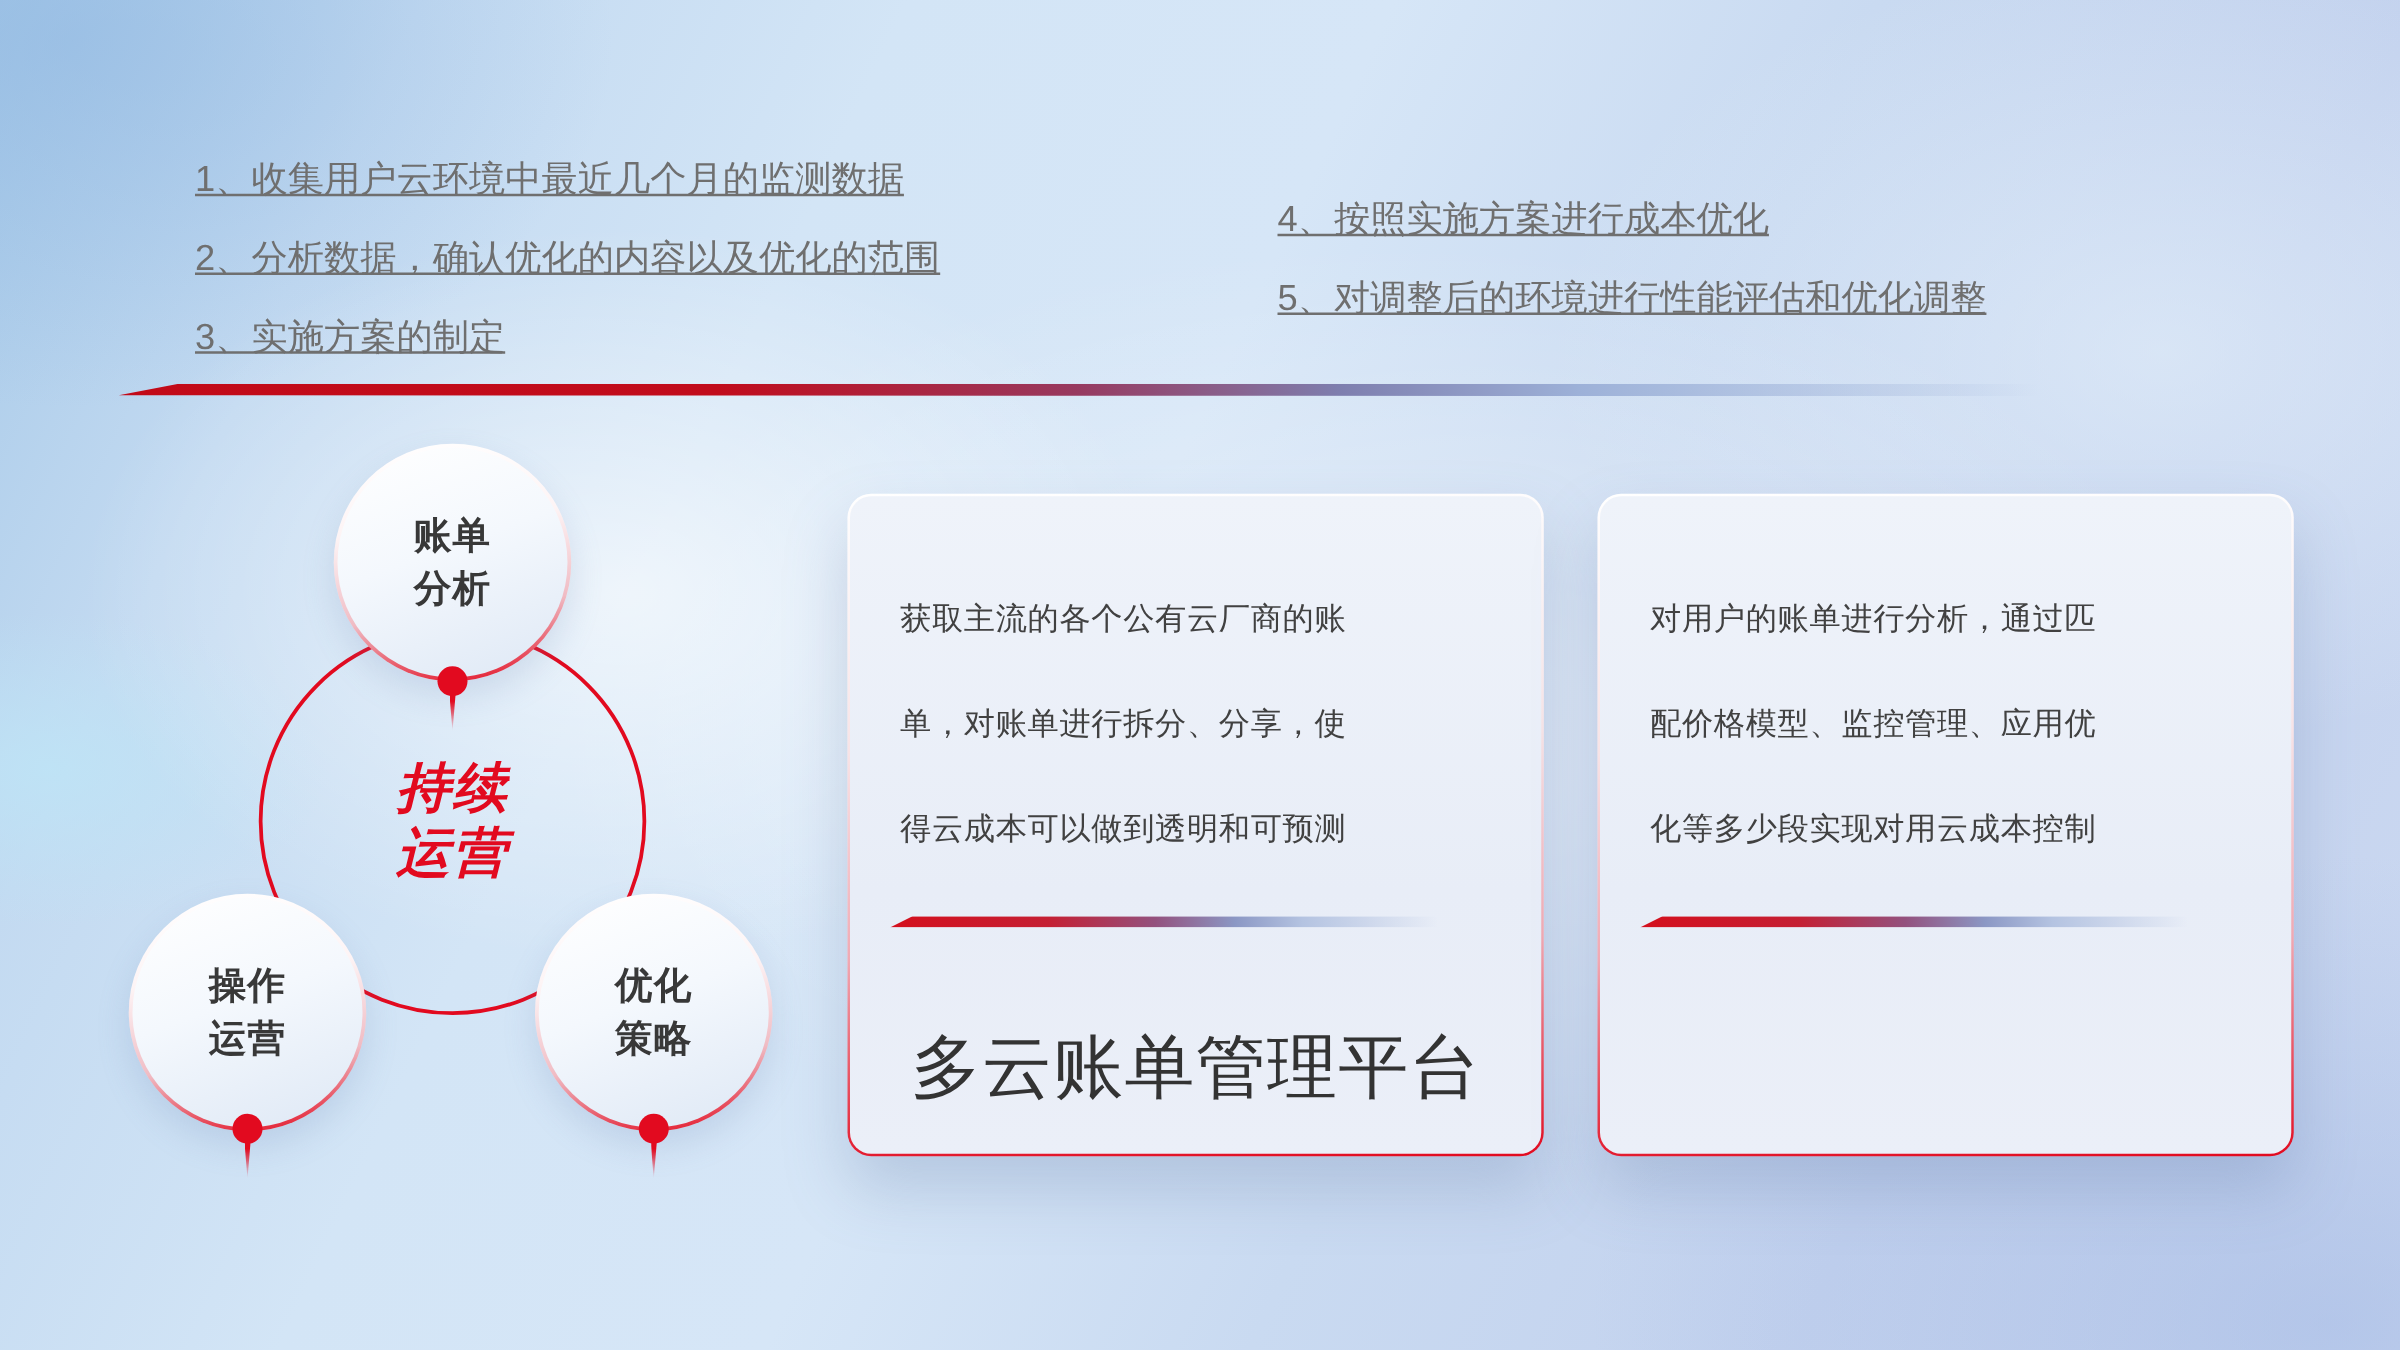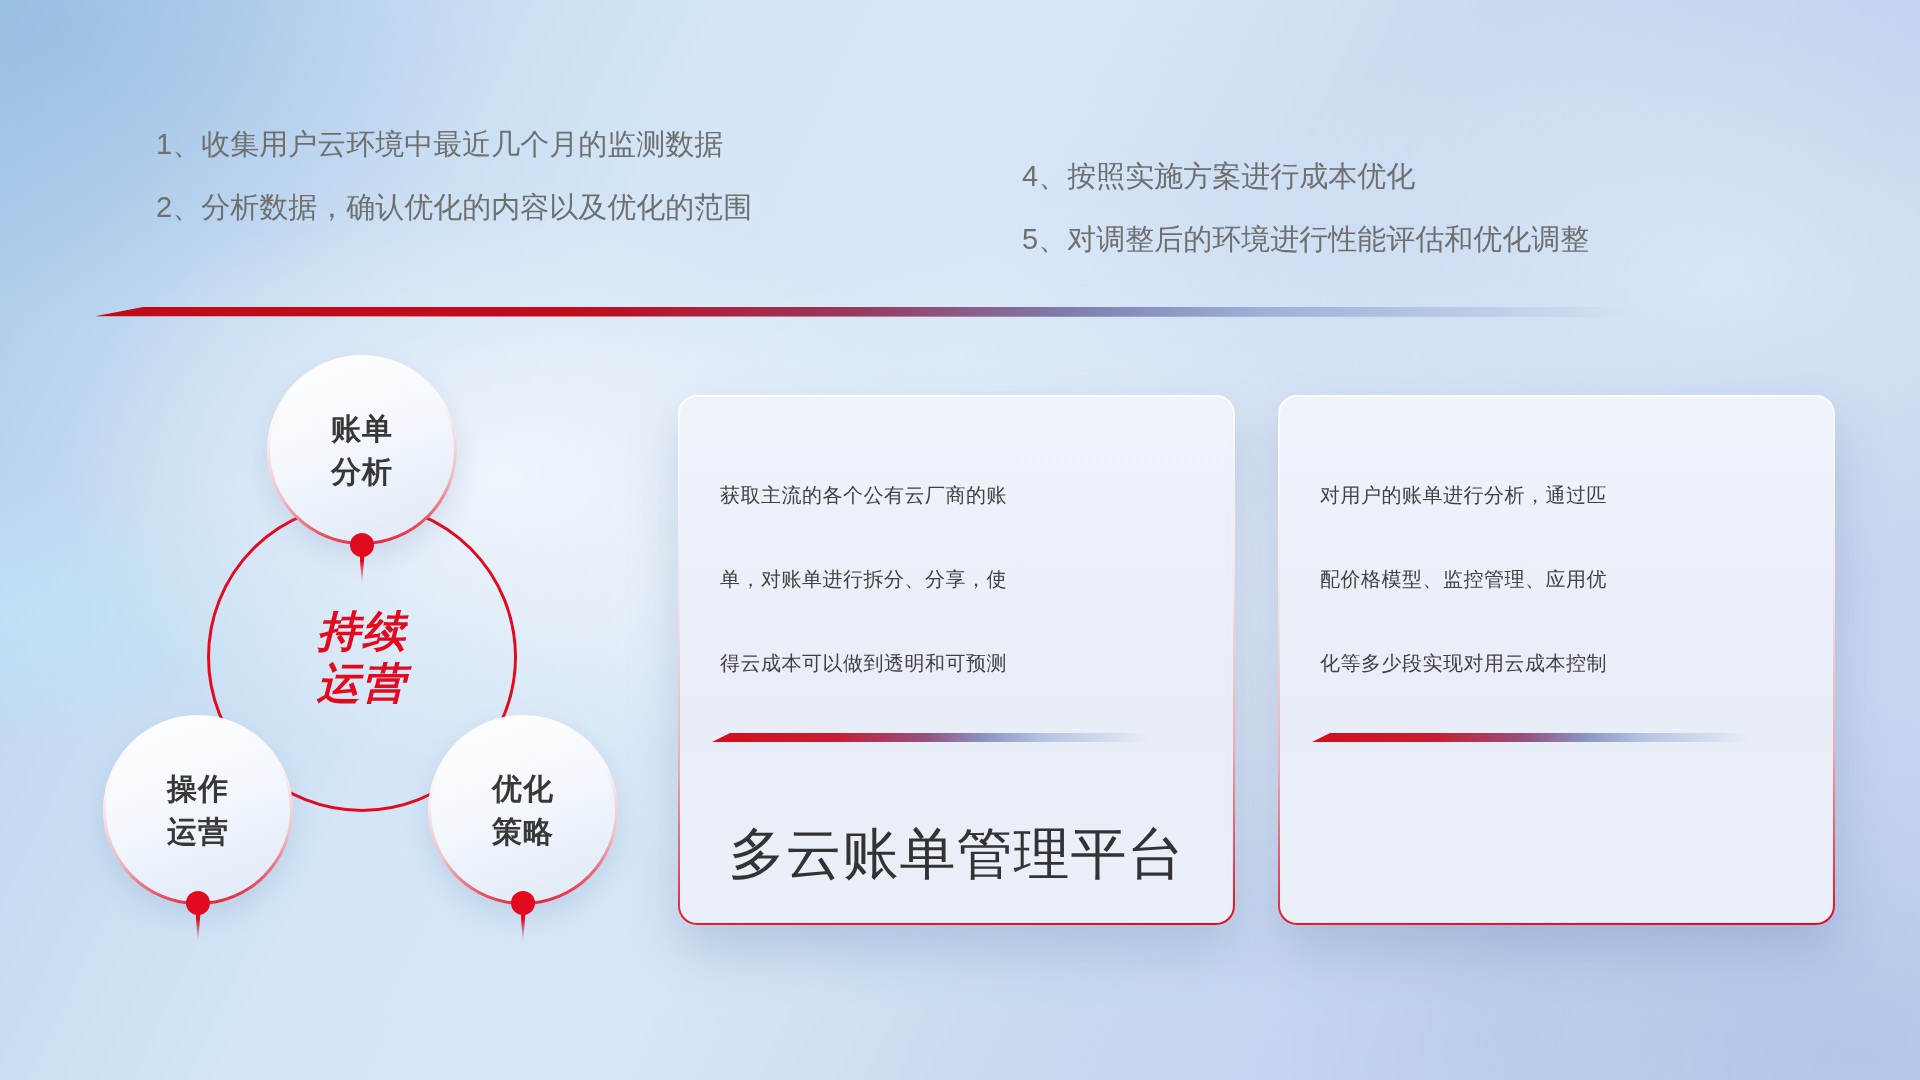--- a/index.html
+++ b/index.html
@@ -9,21 +9,21 @@
     background:
       radial-gradient(620px 420px at 26% 44%, rgba(255,255,255,0.62), rgba(255,255,255,0) 70%),
       radial-gradient(900px 520px at 58% 54%, rgba(255,255,255,0.45), rgba(255,255,255,0) 75%),
       radial-gradient(320px 180px at 2% 57%, rgba(190,228,246,0.85), rgba(190,228,246,0) 70%),
       radial-gradient(700px 450px at 90% 26%, rgba(233,244,252,0.55), rgba(233,244,252,0) 70%),
       radial-gradient(620px 420px at 3% 3%, rgba(140,180,224,0.5), rgba(140,180,224,0) 70%),
       radial-gradient(820px 520px at 97% 98%, rgba(152,176,224,0.45), rgba(152,176,224,0) 72%),
       linear-gradient(115deg, #a6c9e8 0%, #c3daf1 14%, #d3e5f6 30%, #d6e6f7 46%, #c9daf1 62%, #c3d2ee 80%, #ccd9f1 100%);
   }
   
-  .steps{position:absolute;color:#6f6f6f;font-size:29px;}
+  .steps{position:absolute;color:#6f6f6f;font-size:29px;text-decoration:underline;}
   .steps .step{line-height:63px;white-space:nowrap;}
   .steps-left{left:156px;top:113px;}
   .steps-right{left:998px;top:145px;margin-left:24px;}
   
   .main-divider{
     position:absolute;left:95px;top:307px;width:1600px;height:10px;
     background:linear-gradient(90deg,#c20a18 0%,#c10c1c 30%,#973a60 48%,#7e7eae 61%,#9db1d8 73%,rgba(190,208,236,0) 96%);
     clip-path:polygon(0 92%, 48px 0, 100% 0, 100% 100%);
   }
   
@@ -69,40 +69,41 @@
     box-shadow:0 26px 50px rgba(100,125,170,0.28);
   }
   .card-1{left:678px;}
   .card-2{left:1278px;}
   .card-inner{
     position:relative;width:100%;height:100%;border-radius:17px;overflow:hidden;
     background:linear-gradient(180deg,#eff3fa 0%,#e8edf7 60%,#ebeff8 100%);
   }
   .card-body{
     position:absolute;top:56px;left:40px;right:34px;
-    font-size:20px;line-height:84px;color:#414141;white-space:pre-line;letter-spacing:0.5px;
+    font-size:25px;line-height:84px;color:#414141;white-space:pre-line;letter-spacing:0.5px;
   }
   .card-divider{
     position:absolute;top:336px;left:32px;width:452px;height:9px;
     background:linear-gradient(90deg,#d40f1d 0%,#c51f33 28%,#93517e 47%,#8b97c4 61%,#b4c3e1 73%,rgba(226,233,244,0) 97%);
     clip-path:polygon(0 100%,18px 0,100% 0,100% 100%);
   }
   .card-title{
     position:absolute;top:420px;left:0;right:0;text-align:center;
     font-size:56px;font-weight:normal;color:#333333;letter-spacing:1px;
   }
 </style>
 </head>
 <body>
 
 <div class="stage">
 
   <div class="steps steps-left">
     <div class="step">1、收集用户云环境中最近几个月的监测数据</div>
     <div class="step">2、分析数据，确认优化的内容以及优化的范围</div>
+    <div class="step">3、实施方案的制定</div>
   </div>
 
   <div class="steps steps-right">
     <div class="step">4、按照实施方案进行成本优化</div>
     <div class="step">5、对调整后的环境进行性能评估和优化调整</div>
   </div>
 
   <div class="main-divider"></div>
 
   <div class="ring"></div>

